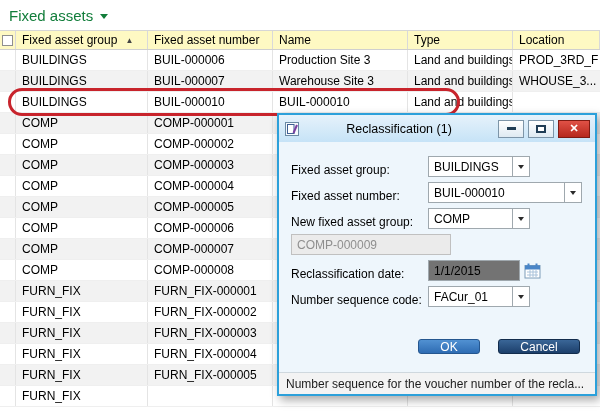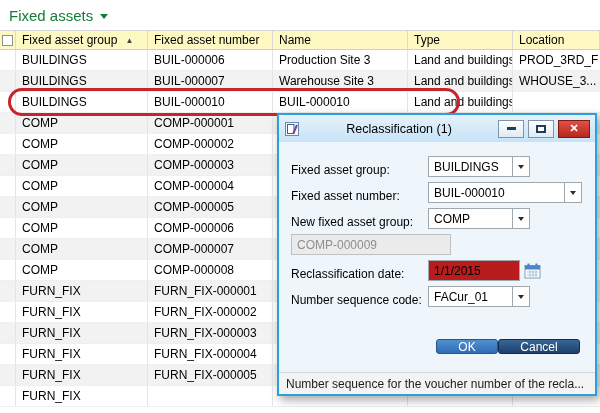--- a/index.html
+++ b/index.html
@@ -60,35 +60,35 @@
   .flabel.dis { color: #9b9b9b; }
   .combo { display: flex; height: 21px; border: 1px solid #9fa8ae; background: #fff; cursor: pointer; }
   .combo .val { flex: 1; display: flex; align-items: center; padding: 0 5px;
     overflow: hidden; white-space: nowrap; }
   .combo .drop { width: 17px; border-left: 1px solid #9fa8ae; display: flex;
     align-items: center; justify-content: center; background: #fff; }
   .arrow-down { width: 0; height: 0; border-left: 3.5px solid transparent;
     border-right: 3.5px solid transparent; border-top: 4px solid #2b2b2b; }
   .w-std { width: 102px; }
   .w-wide { width: 160px; }
-  .tinput { height: 21px; border: 1px solid #9fa8ae; background: #b91c1c;
+  .tinput { height: 21px; border: 1px solid #9fa8ae; background: #737373;
     display: flex; align-items: center; padding: 0 5px; }
   .tinput.dis { background: #ebebeb; border-color: #c0c0c0; color: #8f8f8f; }
   .date-wrap { display: flex; align-items: center; }
   .date-input { width: 92px; }
   .cal-btn { width: 21px; height: 21px; margin-left: 2px; display: flex;
     align-items: center; justify-content: center; cursor: pointer; }
 
   .dlg-buttons { display: flex; justify-content: flex-end; align-items: center;
     margin-top: 32px; padding-right: 2px; }
   .btn { height: 15px; border-radius: 3px; color: #fff; display: flex;
     align-items: center; justify-content: center; cursor: pointer; }
   .btn-ok { width: 62px; background: linear-gradient(#5191d2,#2e6cb3); border: 1px solid #24568f; }
   .btn-cancel { width: 82px; background: linear-gradient(#3a6697,#1c3f6b);
-    border: 1px solid #122c4c; margin-left: 0; }
+    border: 1px solid #122c4c; margin-left: 18px; }
 
   .dlg-status { flex: 0 0 auto; height: 22px; background: #f3f3f3;
     border-top: 1px solid #cfd8de; display: flex; align-items: center; padding: 0 7px;
     font-size: 12px; color: #1c1c1c; white-space: nowrap; overflow: hidden; }
 </style>
 </head>
 <body>
 
 <div class="page-header">
   <span class="page-title">Fixed assets</span>

